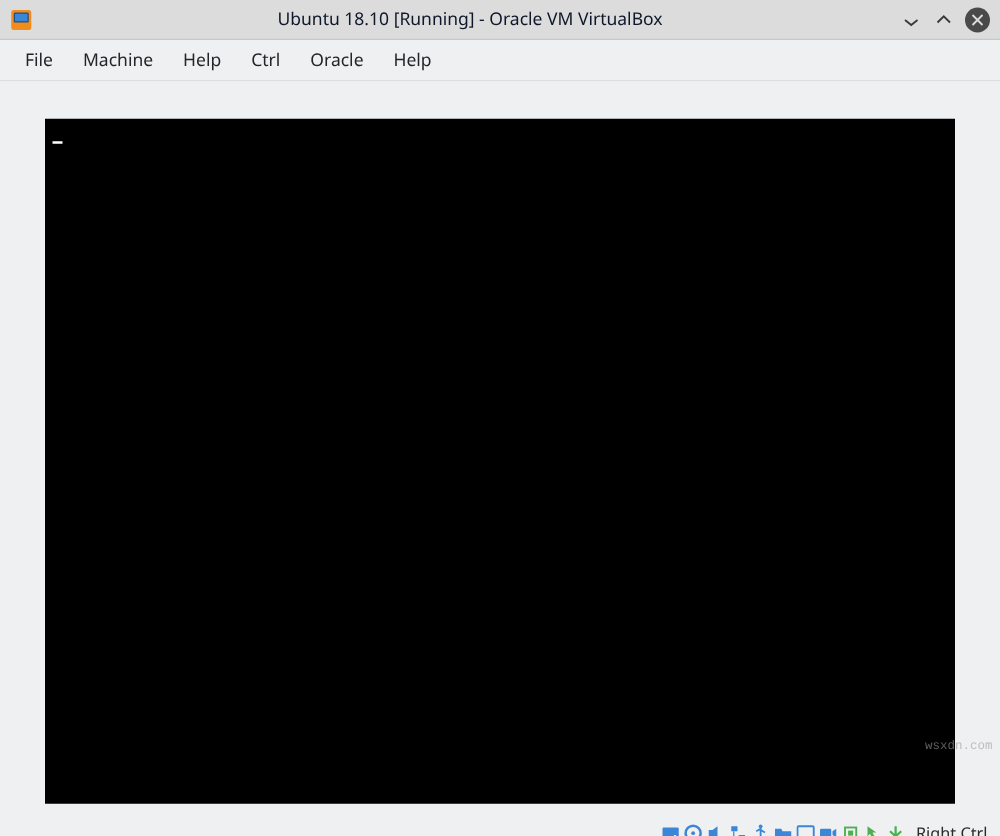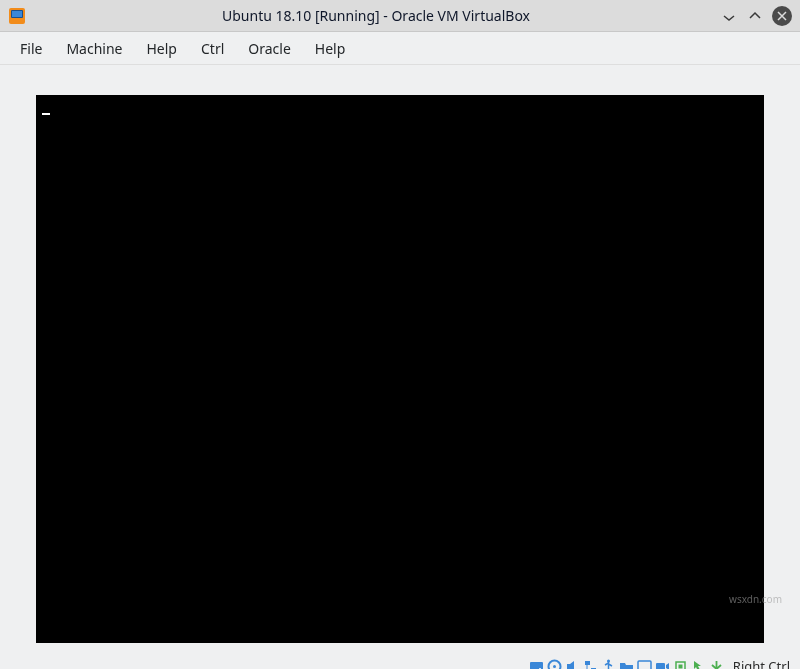--- a/index.html
+++ b/index.html
@@ -95,24 +95,25 @@
       width: 16px; height: 16px;
       display: flex; align-items: center; justify-content: center;
     }
     .hostkey {
       font-size: 13px;
       margin-left: 6px;
       color: #2b2b2b;
     }
     .watermark {
       position: absolute;
-      right: 18px; top: 592px;
+      right: 6px; top: 592px;
       font-size: 10px;
       color: #9c9c9c;
       opacity: 0.6;
+      font-family: Liberation Mono, monospace;
     }
     svg { display: block; }
   </style>
 </head>
 <body>
 
 <div class="titlebar">
   <span class="app-icon">
     <svg width="18" height="18" viewBox="0 0 18 18">
       <rect x="1" y="1" width="16" height="16" rx="2" fill="#f28c1b"></rect>

